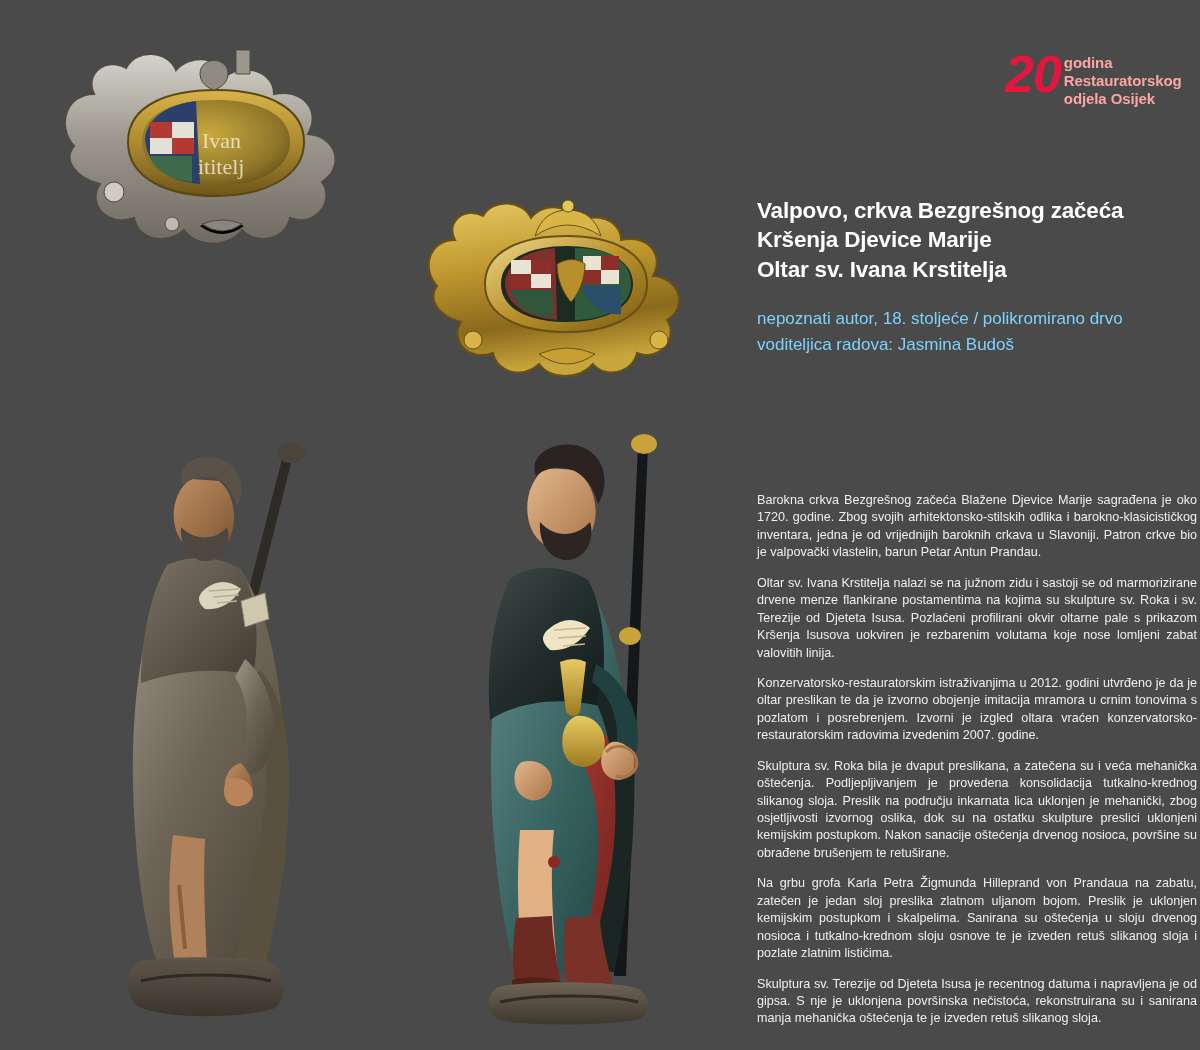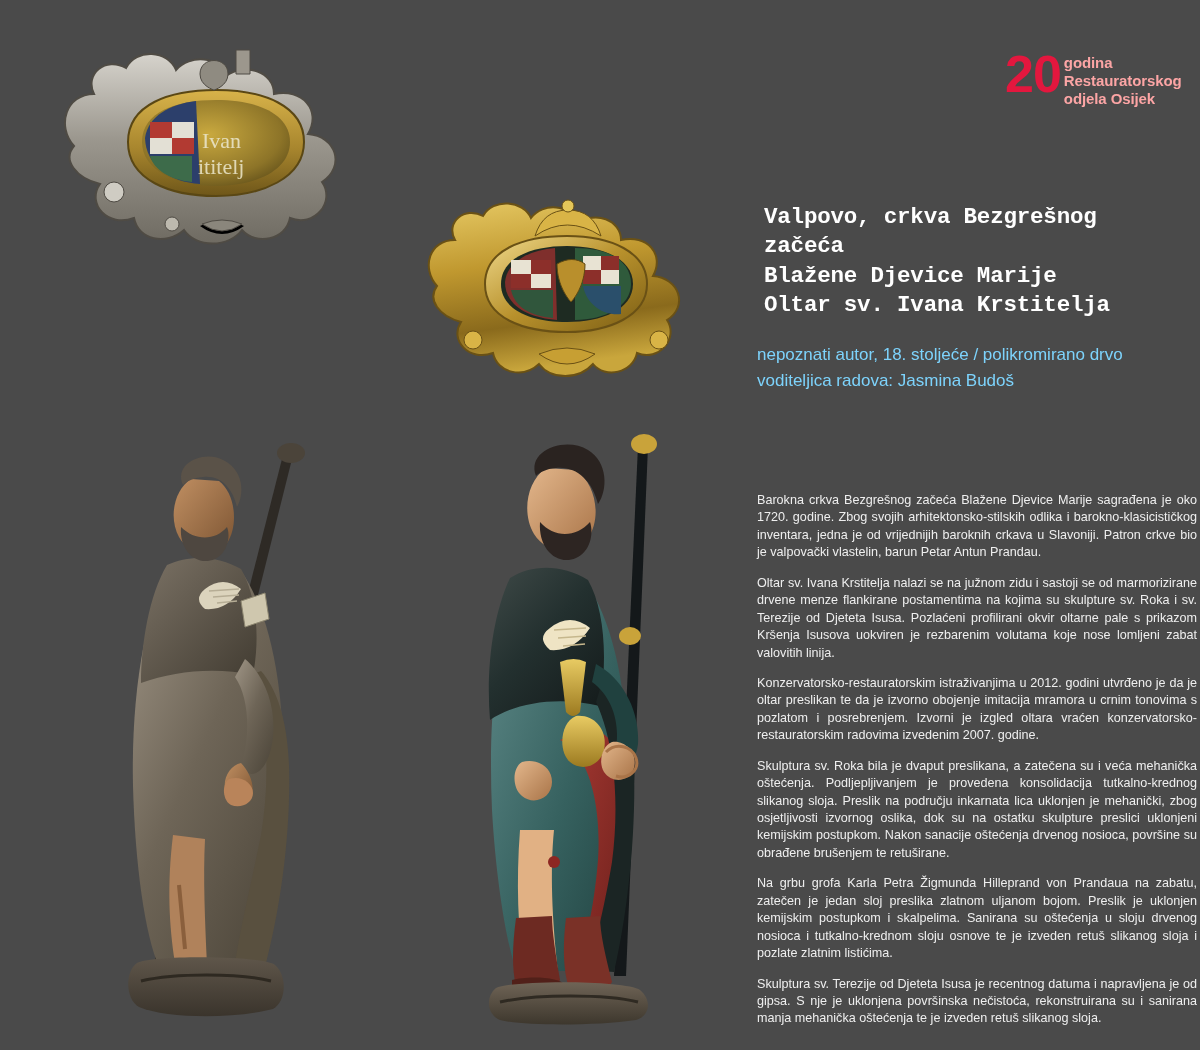--- a/index.html
+++ b/index.html
@@ -25,46 +25,46 @@
     display: flex;
     align-items: flex-start;
   }
   .logo-num {
     color: #e3173e;
     font-size: 52px;
     font-weight: bold;
     line-height: 0.88;
     letter-spacing: -1px;
     font-family: "Liberation Sans", sans-serif;
+    font-style: italic;
   }
   .logo-lines {
     margin-left: 3px;
     margin-top: 2px;
     color: #fca5a5;
     font-size: 15px;
     font-weight: bold;
     line-height: 1.19;
     letter-spacing: -0.1px;
   }
 
   
   .title-block {
     position: absolute;
     left: 757px;
     top: 196px;
     width: 430px;
   }
   .title-block h1 {
-    margin: 7px;
+    margin: 0;
     color: #ffffff;
     font-size: 22.5px;
     font-weight: bold;
     line-height: 1.30;
     letter-spacing: -0.2px;
-    font-family: Liberation Mono, monospace;
   }
   .subtitle {
     margin-top: 22px;
     color: #7dd3fc;
     font-size: 17px;
     font-weight: normal;
     line-height: 1.55;
   }
 
   
@@ -350,21 +350,21 @@
     <div class="logo-lines">
       <div>godina</div>
       <div>Restauratorskog</div>
       <div>odjela Osijek</div>
     </div>
   </div>
 
   <div class="title-block">
     <h1>
       <span>Valpovo, crkva Bezgrešnog začeća</span><br>
-      <span>Blažene Djevice Marije</span><br>
+      <span>Kršenja Djevice Marije</span><br>
       <span>Oltar sv. Ivana Krstitelja</span>
     </h1>
     <div class="subtitle">
       <div>nepoznati autor, 18. stoljeće / polikromirano drvo</div>
       <div>voditeljica radova: Jasmina Budoš</div>
     </div>
   </div>
 
   <div class="body-text">
     <p>Barokna crkva Bezgrešnog začeća Blažene Djevice Marije sagrađena je oko 1720. godine. Zbog svojih arhitektonsko-stilskih odlika i barokno-klasicističkog inventara, jedna je od vrijednijih baroknih crkava u Slavoniji. Patron crkve bio je valpovački vlastelin, barun Petar Antun Prandau.</p>

